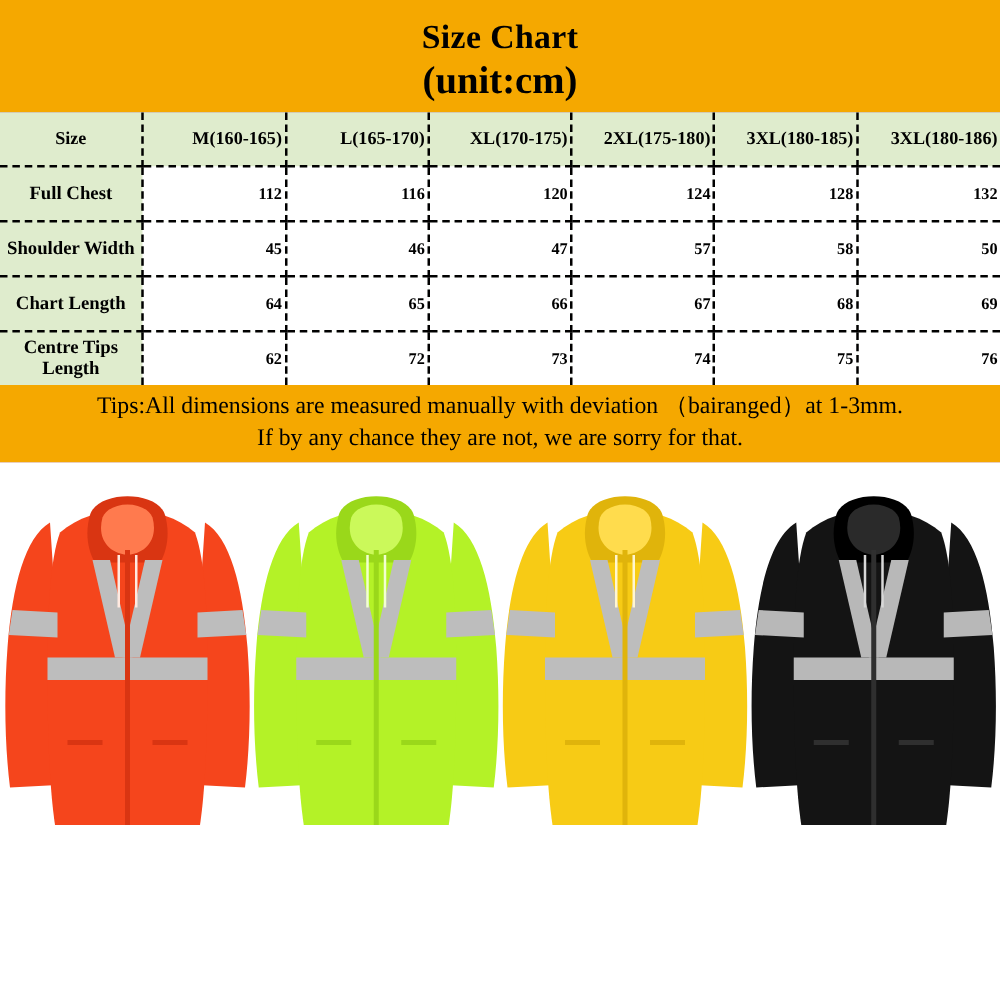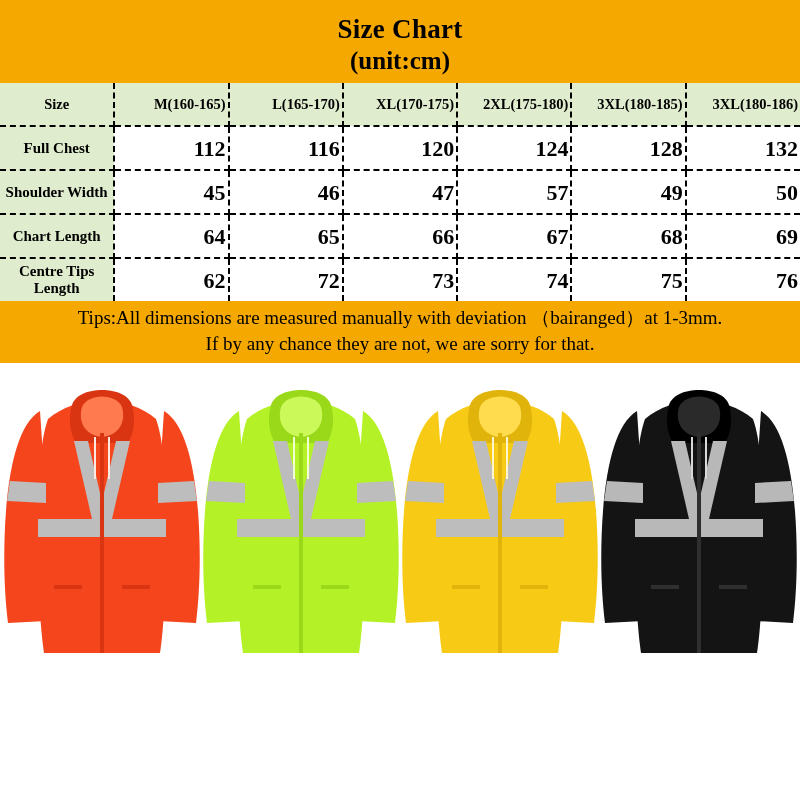--- a/index.html
+++ b/index.html
@@ -36,21 +36,21 @@
     font-family: "Liberation Serif", serif;
     font-weight: bold;
     font-size: 27px;
     color: #000000;
     line-height: 1.18;
     letter-spacing: 0.3px;
   }
   .chart-subtitle {
     font-family: "Liberation Serif", serif;
     font-weight: bold;
-    font-size: 25px;
+    font-size: 31px;
     color: #000000;
     line-height: 1.18;
   }
   table.size-table {
     border-collapse: collapse;
     width: 800px;
     table-layout: fixed;
     background: #dfeccd;
   }
   table.size-table td {
@@ -81,21 +81,21 @@
     text-align: center;
     background: #dfeccd;
     font-size: 15px;
   }
   table.size-table tr.header-row td {
     background: #dfeccd;
     font-size: 14.5px;
   }
   table.size-table tr.data-row td.value {
     background: #ffffff;
-    font-size: 22px;
+    font-size: 13px;
   }
   .tips {
     background: #f5a800;
     text-align: center;
     font-family: "Liberation Serif", serif;
     font-size: 19px;
     color: #000000;
     padding: 4px 0 6px 0;
     line-height: 1.35;
   }
@@ -146,21 +146,21 @@
         <td class="value">124</td>
         <td class="value">128</td>
         <td class="value">132</td>
       </tr>
       <tr class="data-row">
         <td class="rowhead">Shoulder Width</td>
         <td class="value">45</td>
         <td class="value">46</td>
         <td class="value">47</td>
         <td class="value">57</td>
-        <td class="value">49</td>
+        <td class="value">58</td>
         <td class="value">50</td>
       </tr>
       <tr class="data-row">
         <td class="rowhead">Chart Length</td>
         <td class="value">64</td>
         <td class="value">65</td>
         <td class="value">66</td>
         <td class="value">67</td>
         <td class="value">68</td>
         <td class="value">69</td>

